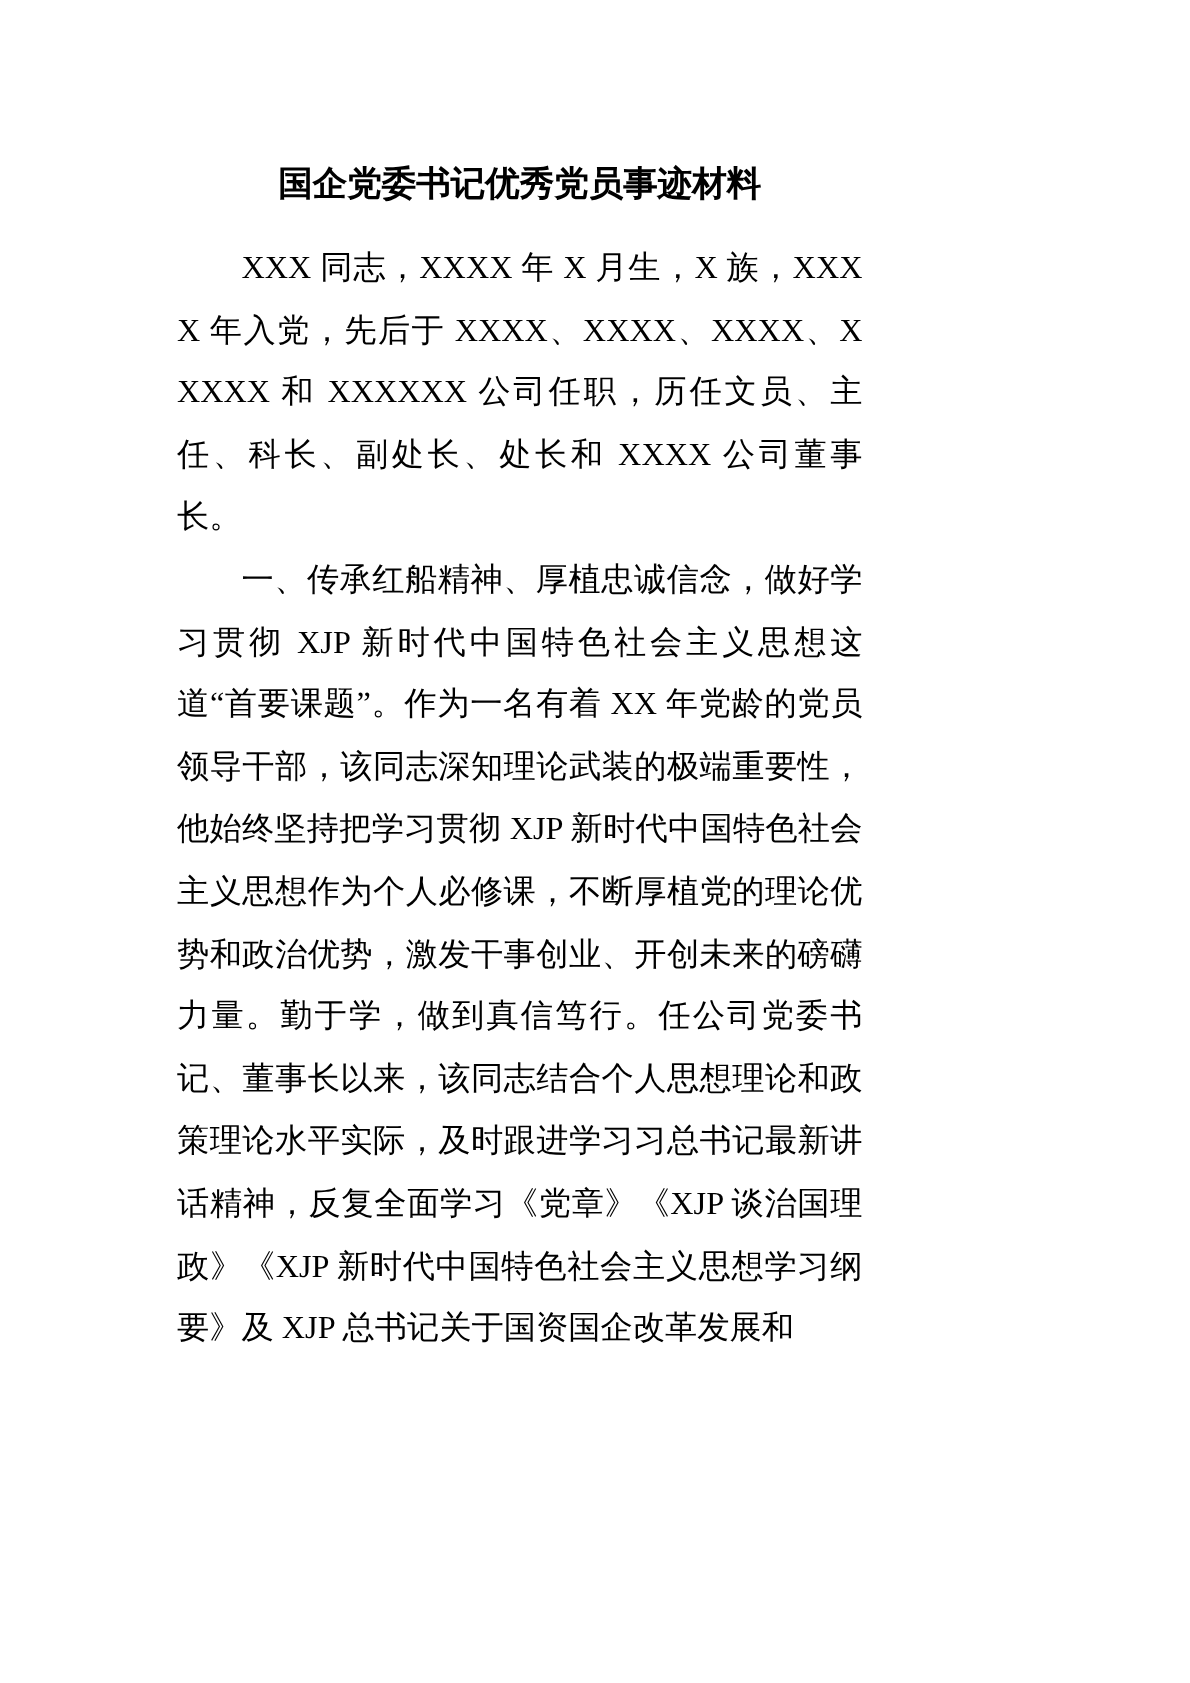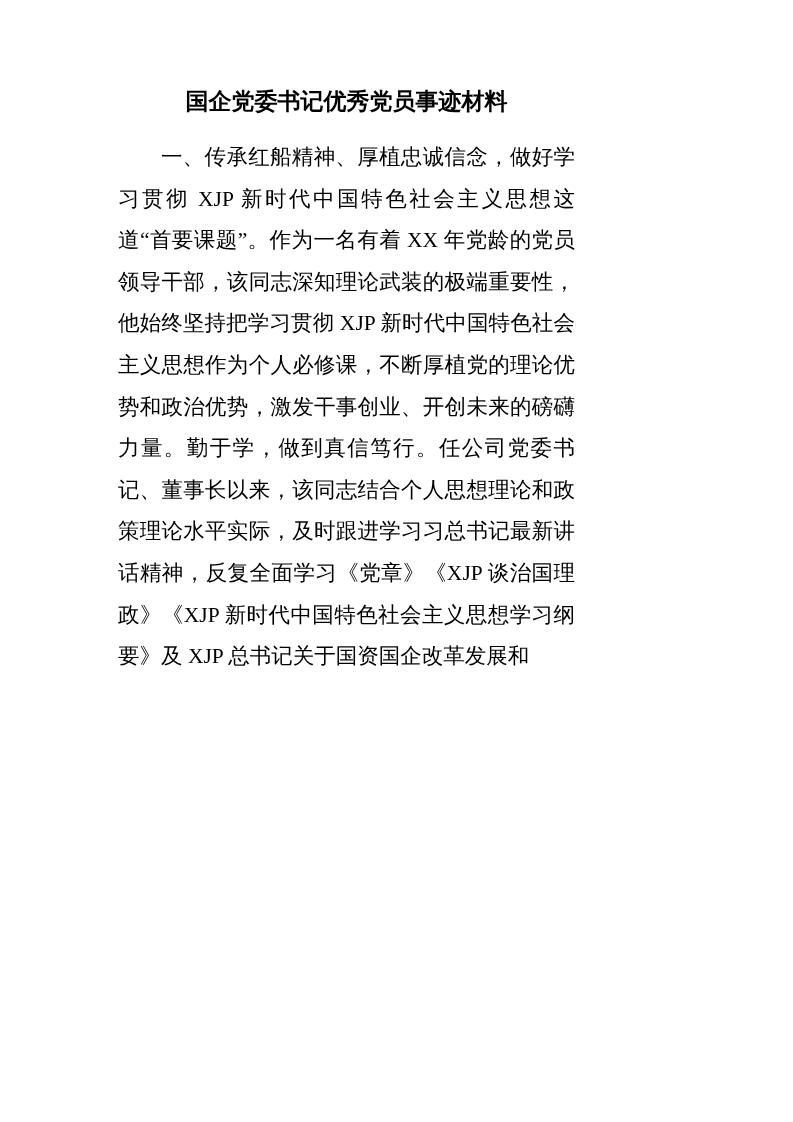--- a/index.html
+++ b/index.html
@@ -7,21 +7,21 @@
     padding: 0;
     background: #ffffff;
   }
   .page {
     position: relative;
     width: 693px;
     height: 1122px;
     background: #ffffff;
     color: #000000;
     box-sizing: border-box;
-    padding: 81px 118px 0 118px;
+    padding: 102px 118px 0 118px;
     overflow: hidden;
     font-family: "Liberation Serif", "DejaVu Serif", serif;
   }
   .doc-title {
     font-size: 23px;
     font-weight: bold;
     line-height: 42px;
     text-align: center;
     margin: 0 0 14px 0;
     font-family: "Liberation Serif", "DejaVu Serif", serif;
@@ -35,16 +35,17 @@
     font-family: "Liberation Serif", "DejaVu Serif", serif;
     word-break: break-all;
   }
 </style>
 </head>
 <body>
 
 <div class="page">
   <h1 class="doc-title">国企党委书记优秀党员事迹材料</h1>
 
+  <p class="para">XXX 同志，XXXX 年 X 月生，X 族，XXXX 年入党，先后于 XXXX、XXXX、XXXX、XXXXX 和 XXXXXX 公司任职，历任文员、主任、科长、副处长、处长和 XXXX 公司董事长。</p>
 
 
   <p class="para">一、传承红船精神、厚植忠诚信念，做好学习贯彻 XJP 新时代中国特色社会主义思想这道“首要课题”。作为一名有着 XX 年党龄的党员领导干部，该同志深知理论武装的极端重要性，他始终坚持把学习贯彻 XJP 新时代中国特色社会主义思想作为个人必修课，不断厚植党的理论优势和政治优势，激发干事创业、开创未来的磅礴力量。勤于学，做到真信笃行。任公司党委书记、董事长以来，该同志结合个人思想理论和政策理论水平实际，及时跟进学习习总书记最新讲话精神，反复全面学习《党章》《XJP 谈治国理政》《XJP 新时代中国特色社会主义思想学习纲要》及 XJP 总书记关于国资国企改革发展和</p>
 </div>
 
 </body></html>

